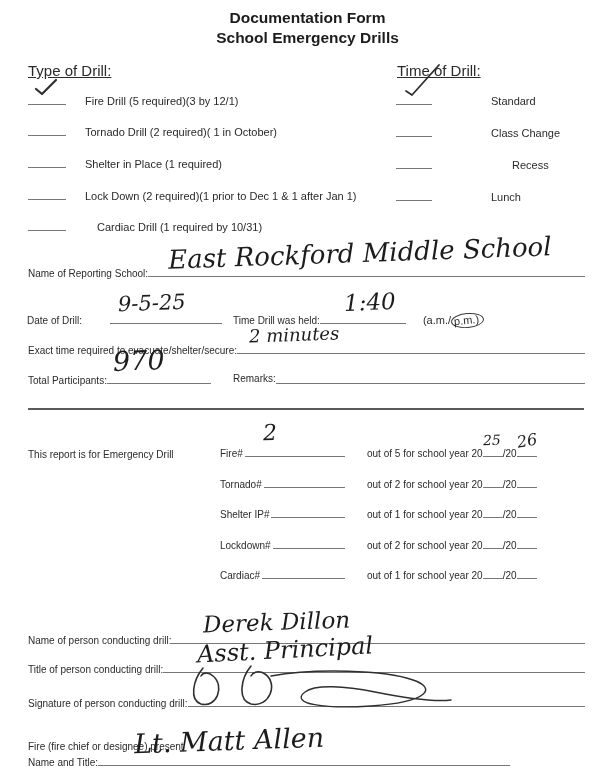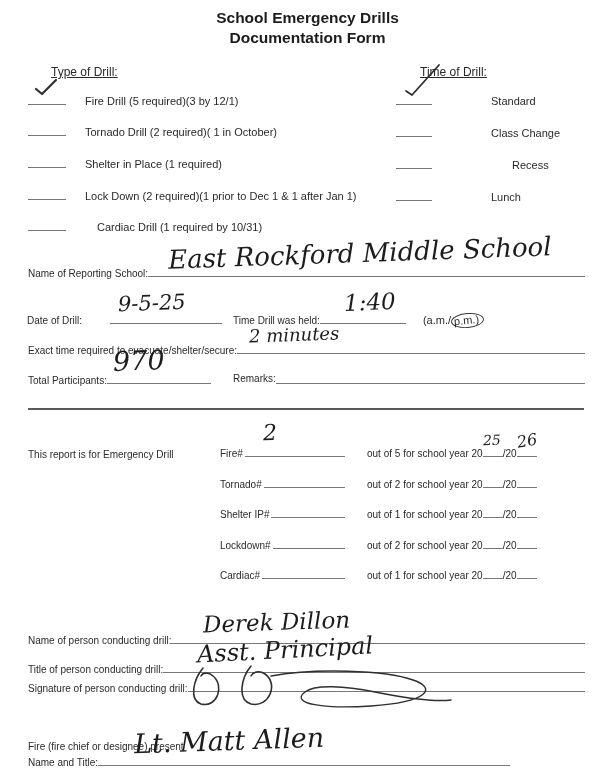--- a/index.html
+++ b/index.html
@@ -8,21 +8,21 @@
     width:615px; height:781px;
     font-family:"Liberation Sans", sans-serif;
     color:#2a2a2a;
     overflow:hidden;
   }
   .page { position:relative; width:615px; height:781px; background:#fff; }
   .abs { position:absolute; }
   .title { width:615px; text-align:center; top:8px; font-weight:bold; font-size:15.5px; color:#1c1c1c; line-height:1.3; }
   .lbl { font-size:11px; white-space:nowrap;padding-left:15px; }
   .lbl-md { font-size:10px; white-space:nowrap; }
-  .uh { font-size:12px; text-decoration:underline;margin-left:23px; }
+  .uh { font-size:15px; text-decoration:underline; }
   .row { display:flex; align-items:baseline; }
   .blank { display:inline-block; border-bottom:1.2px solid #777; position:relative; height:13px; vertical-align:baseline; }
   .fill { flex:1 1 auto; }
   .gap4 { margin-left:4px; } .gap2 { margin-left:2px; }
   .hw {
     font-family:"DejaVu Serif", serif; font-style:italic;
     color:#1c1c1c; white-space:nowrap; line-height:1;
     position:absolute; transform:rotate(-2deg);
   }
   .check-sm { position:absolute; left:5px; top:-14px; }
@@ -35,22 +35,22 @@
   .circled { display:inline-block; border:1.5px solid #3a3a3a; border-radius:50%; padding:0 4px 1px 2px; transform:rotate(-5deg); }
   svg.ink { overflow:visible; }
   svg.ink path { fill:none; stroke:#2f2f2f; stroke-linecap:round; stroke-linejoin:round; }
 </style>
 </head>
 <body>
 
 <div class="page">
 
   <div class="abs title">
+    <div>Documentation Form</div>
     <div>School Emergency Drills</div>
-    <div>Documentation Form</div>
   </div>
 
   <div class="abs" style="left:28px; top:62px;">
     <span class="uh">Type of Drill:</span>
   </div>
   <div class="abs" style="left:397px; top:62px;">
     <span class="uh">Time of Drill:</span>
   </div>
 
   <div class="abs row" style="left:28px; top:92px;">
@@ -213,21 +213,21 @@
     <span class="blank fill">
       <span class="hw" style="left:32px; top:-20px; font-size:23px;">Derek Dillon</span>
     </span>
   </div>
   <div class="abs row" style="left:28px; top:660px; width:557px;">
     <span class="lbl-md">Title of person conducting drill:</span>
     <span class="blank fill">
       <span class="hw" style="left:34px; top:-22px; font-size:24px; transform:rotate(-3deg);">Asst. Principal</span>
     </span>
   </div>
-  <div class="abs row" style="left:28px; top:679px; width:557px;">
+  <div class="abs row" style="left:28px; top:694px; width:557px;">
     <span class="lbl-md">Signature of person conducting drill:</span>
     <span class="blank fill"></span>
   </div>
 
   <svg class="ink abs" style="left:185px; top:662px;" width="270" height="52" viewBox="0 0 270 52">
     <path d="M18 6 C8 18 4 38 16 42 C32 46 40 24 28 14 C24 10 18 10 16 14" stroke-width="1.6"></path>
     <path d="M66 4 C56 16 52 38 66 42 C84 46 94 22 80 12 C74 8 68 10 66 14" stroke-width="1.6"></path>
     <path d="M86 14 C130 6 200 8 228 18 C252 26 244 40 186 44 C140 47 104 42 120 30 C130 22 160 24 190 30 C220 36 250 40 266 38" stroke-width="1.4"></path>
   </svg>
 

